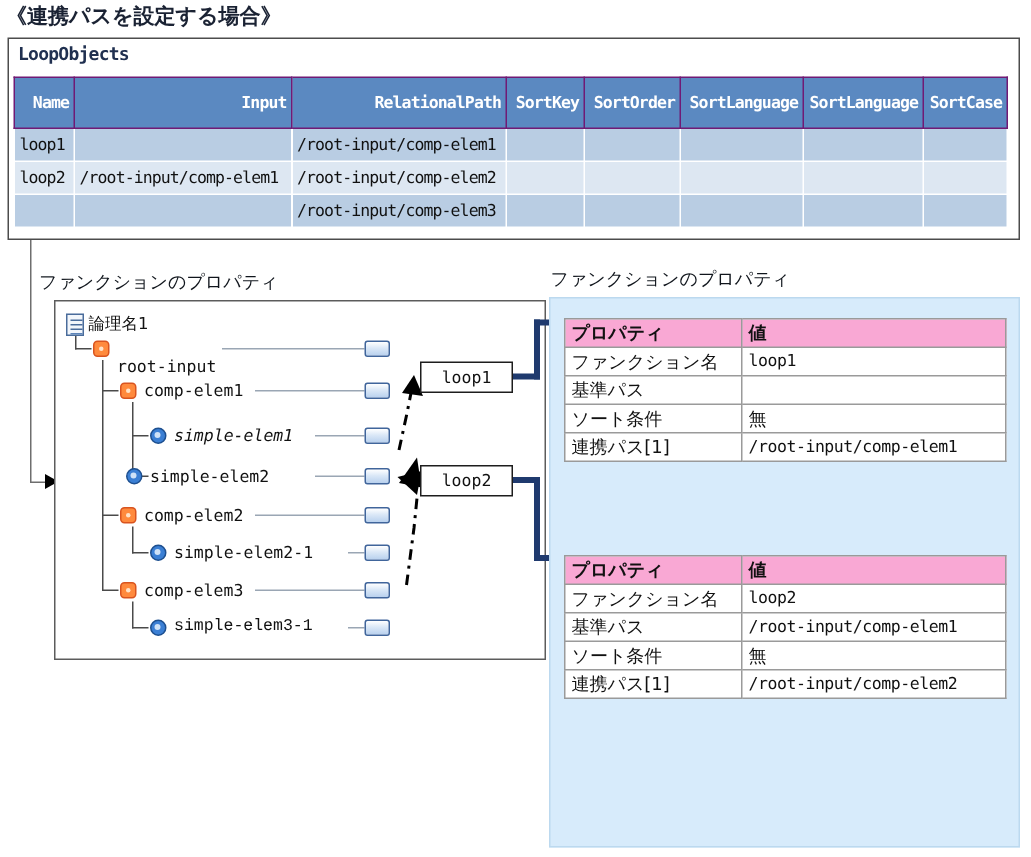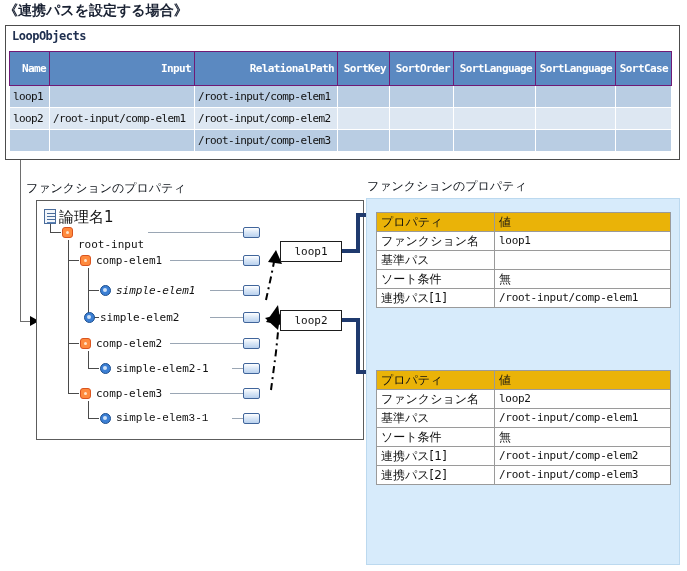--- a/index.html
+++ b/index.html
@@ -62,21 +62,21 @@
 
   
   #tree-panel{
     left:36px;top:200px;width:328px;height:240px;
     border:1px solid #5c5c5c;background:#fff;box-sizing:border-box;
   }
   .node-label{
     font-family:"DejaVu Sans Mono","Liberation Mono",monospace;
     font-size:11px;color:#111;white-space:nowrap;letter-spacing:0px;
   }
-  .node-label.jp{font-family:"DejaVu Sans","Liberation Sans",sans-serif;font-size:15px;}
+  .node-label.jp{font-family:"DejaVu Sans","Liberation Sans",sans-serif;font-size:11px;}
 
   
   .doc-icon{
     width:12px;height:15px;background:#f2f6fb;border:1px solid #4a6c9b;
     box-sizing:border-box;position:relative;
   }
   .doc-icon:before{
     content:"";position:absolute;left:2px;top:3px;width:8px;height:1px;
     background:#4a6c9b;box-shadow:0 3px 0 #4a6c9b,0 6px 0 #4a6c9b,0 9px 0 #5b83b8;
   }
@@ -139,21 +139,21 @@
   }
   .prop-table td{
     border:1px solid #9a9a9a;font-size:12px;padding:2px 4px;
     color:#111;vertical-align:top;line-height:14px;
     font-family:"DejaVu Sans","Liberation Sans",sans-serif;
   }
   .prop-table td.val{
     font-family:"DejaVu Sans Mono","Liberation Mono",monospace;
     font-size:11px;letter-spacing:-0.3px;word-break:break-all;
   }
-  .prop-table tr.hdr td{background:#eab308;font-weight:normal;}
+  .prop-table tr.hdr td{background:#f9a8d4;font-weight:bold;}
   .prop-table col.c1{width:118px;}
   .prop-table col.c2{width:176px;}
   #prop-table-1{top:212px;}
   #prop-table-2{top:370px;}
 </style>
 </head>
 <body>
 
 <div class="abs" id="title">《連携パスを設定する場合》</div>
 
@@ -377,18 +377,14 @@
       <td class="val">/root-input/comp-elem1</td>
     </tr>
     <tr>
       <td>ソート条件</td>
       <td>無</td>
     </tr>
     <tr>
       <td>連携パス[1]</td>
       <td class="val">/root-input/comp-elem2</td>
     </tr>
-    <tr>
-      <td>連携パス[2]</td>
-      <td class="val">/root-input/comp-elem3</td>
-    </tr>
   </tbody>
 </table>
 
 </body></html>

